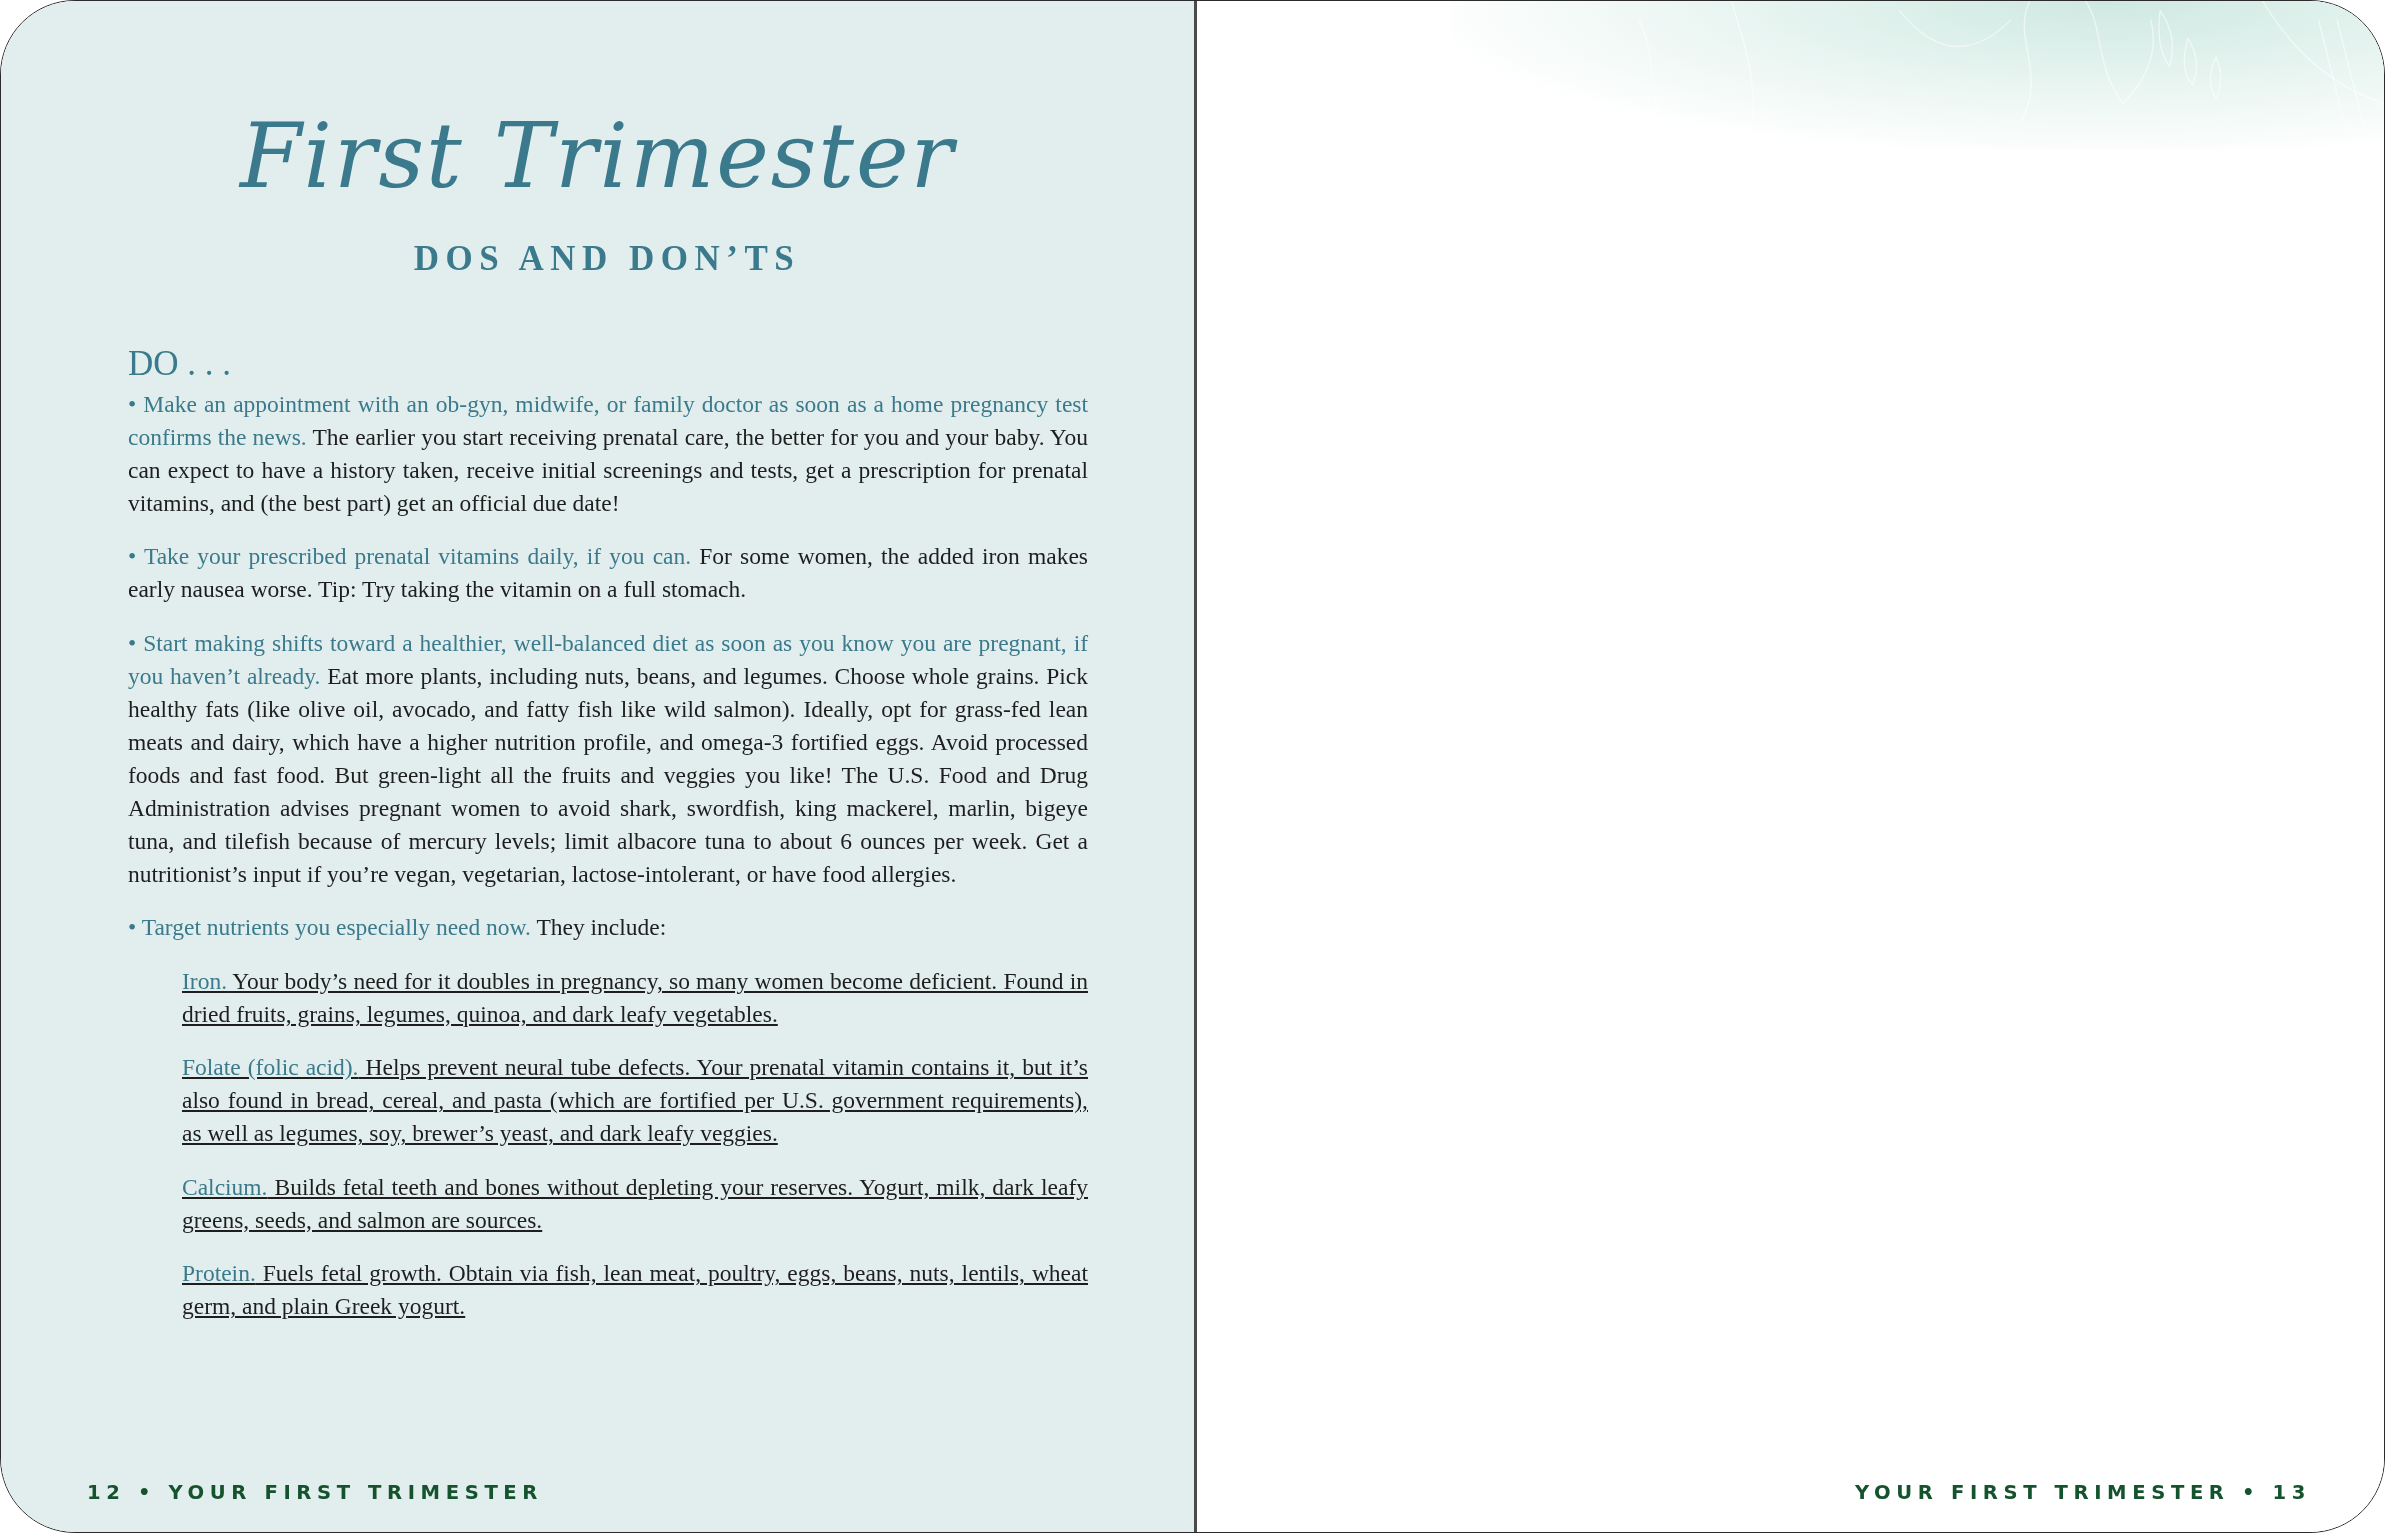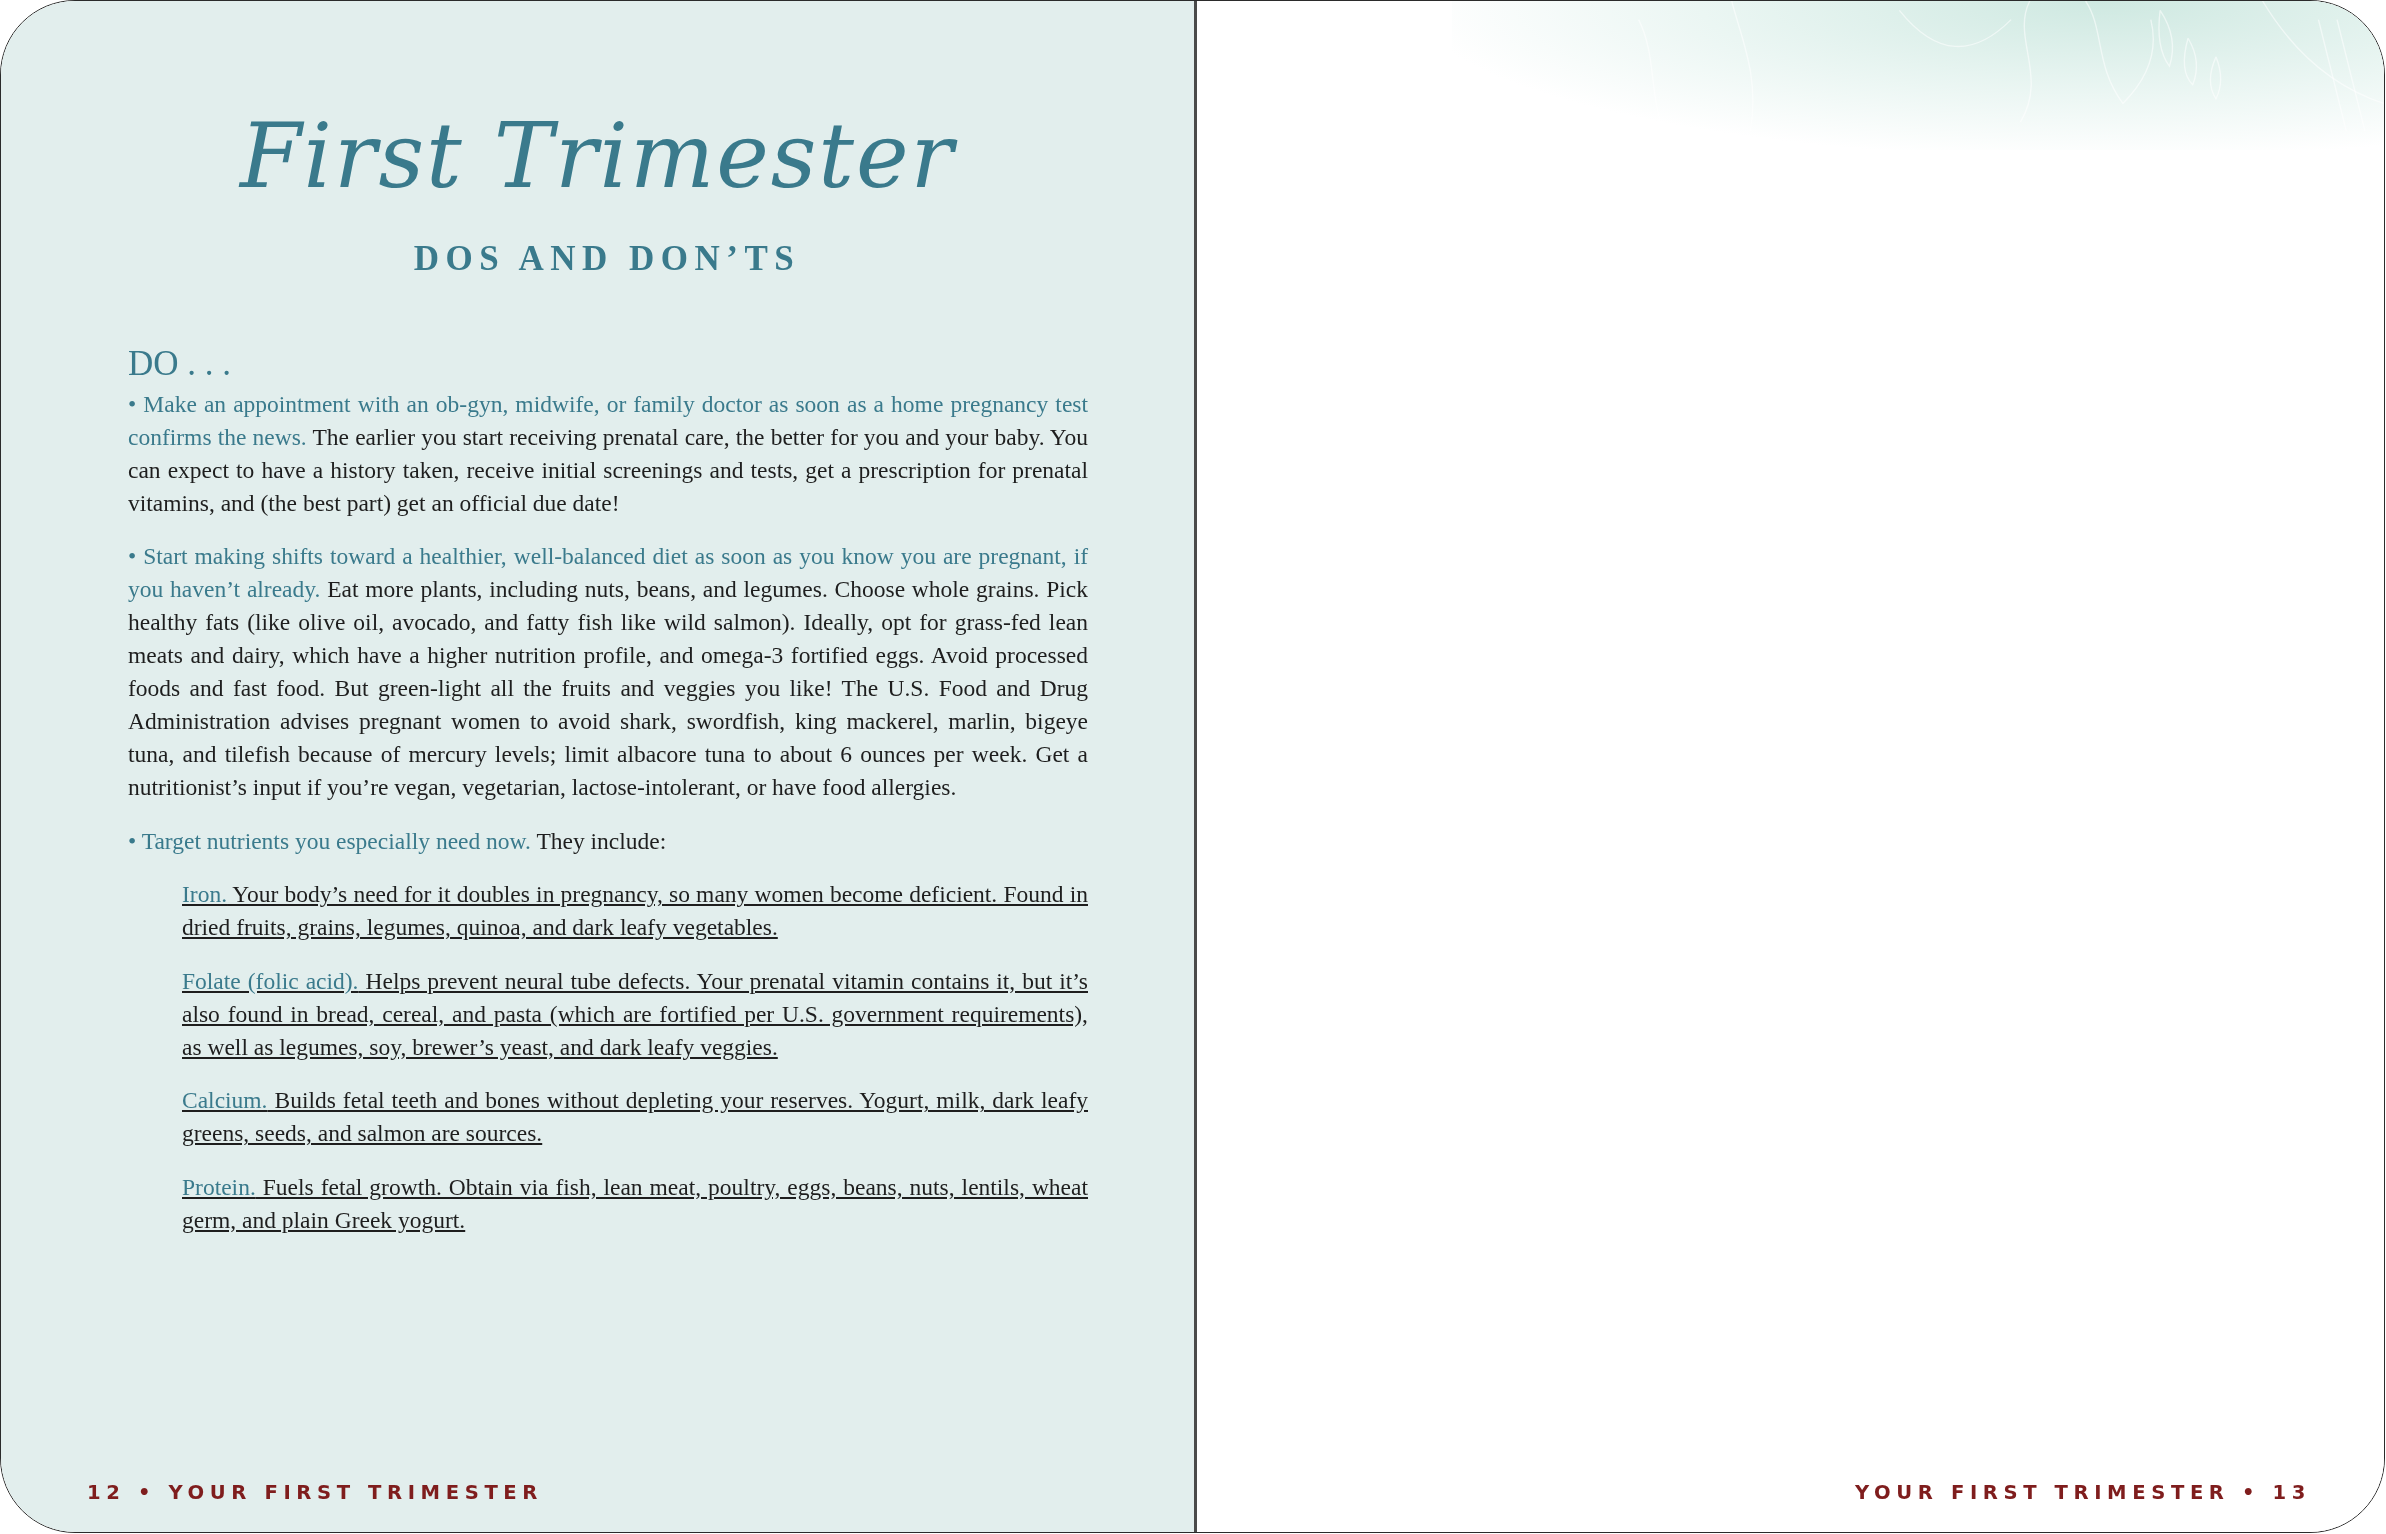--- a/index.html
+++ b/index.html
@@ -46,38 +46,39 @@
   }
   .col-left { left: 127px; top: 340px; width: 960px; }
   .section-head {
     font-size: 35px; color: #3a7a8c; line-height: 45px; margin-bottom: 1.9px;
   }
   .item { margin: 0 0 20.5px 0; }
   .lead { color: #3a7a8c; }
   .sub { margin: 0 0 20.5px 54px; text-decoration: underline; }
   .footer {
     position: absolute; top: 1480px; font-family: "DejaVu Sans", sans-serif;
-    font-size: 19.6px; letter-spacing: 5.6px; color: #7f1d1d; font-weight: bold;
+    font-size: 19.6px; letter-spacing: 5.6px; color: #14532d; font-weight: bold;
   }
   .footer-left { left: 86px; }
   .footer-right { right: 73px; }
 </style>
 </head>
 <body>
 
 <div class="spread">
 
   <div class="page-left">
     <div class="title-script">First Trimester</div>
     <div class="subtitle">DOS AND DON’TS</div>
 
     <div class="col col-left">
       <div class="section-head">DO . . .</div>
 
       <p class="item"><span class="lead">• Make an appointment with an ob-gyn, midwife, or family doctor as soon as a home pregnancy test confirms the news.</span><span> The earlier you start receiving prenatal care, the better for you and your baby. You can expect to have a history taken, receive initial screenings and tests, get a prescription for prenatal vitamins, and (the best part) get an official due date!</span></p>
+      <p class="item"><span class="lead">• Take your prescribed prenatal vitamins daily, if you can.</span><span> For some women, the added iron makes early nausea worse. Tip: Try taking the vitamin on a full stomach.</span></p>
       <p class="item"><span class="lead">• Start making shifts toward a healthier, well-balanced diet as soon as you know you are pregnant, if you haven’t already.</span><span> Eat more plants, including nuts, beans, and legumes. Choose whole grains. Pick healthy fats (like olive oil, avocado, and fatty fish like wild salmon). Ideally, opt for grass-fed lean meats and dairy, which have a higher nutrition profile, and omega-3 fortified eggs. Avoid processed foods and fast food. But green-light all the fruits and veggies you like! The U.S. Food and Drug Administration advises pregnant women to avoid shark, swordfish, king mackerel, marlin, bigeye tuna, and tilefish because of mercury levels; limit albacore tuna to about 6 ounces per week. Get a nutritionist’s input if you’re vegan, vegetarian, lactose-intolerant, or have food allergies.</span></p>
       <p class="item"><span class="lead">• Target nutrients you especially need now.</span><span> They include:</span></p>
 
       <p class="sub"><span class="lead">Iron.</span><span> Your body’s need for it doubles in pregnancy, so many women become deficient. Found in dried fruits, grains, legumes, quinoa, and dark leafy vegetables.</span></p>
       <p class="sub"><span class="lead">Folate (folic acid).</span><span> Helps prevent neural tube defects. Your prenatal vitamin contains it, but it’s also found in bread, cereal, and pasta (which are fortified per U.S. government requirements), as well as legumes, soy, brewer’s yeast, and dark leafy veggies.</span></p>
       <p class="sub"><span class="lead">Calcium.</span><span> Builds fetal teeth and bones without depleting your reserves. Yogurt, milk, dark leafy greens, seeds, and salmon are sources.</span></p>
       <p class="sub"><span class="lead">Protein.</span><span> Fuels fetal growth. Obtain via fish, lean meat, poultry, eggs, beans, nuts, lentils, wheat germ, and plain Greek yogurt.</span></p>
     </div>
 
     <div class="footer footer-left">12 • YOUR FIRST TRIMESTER</div>

